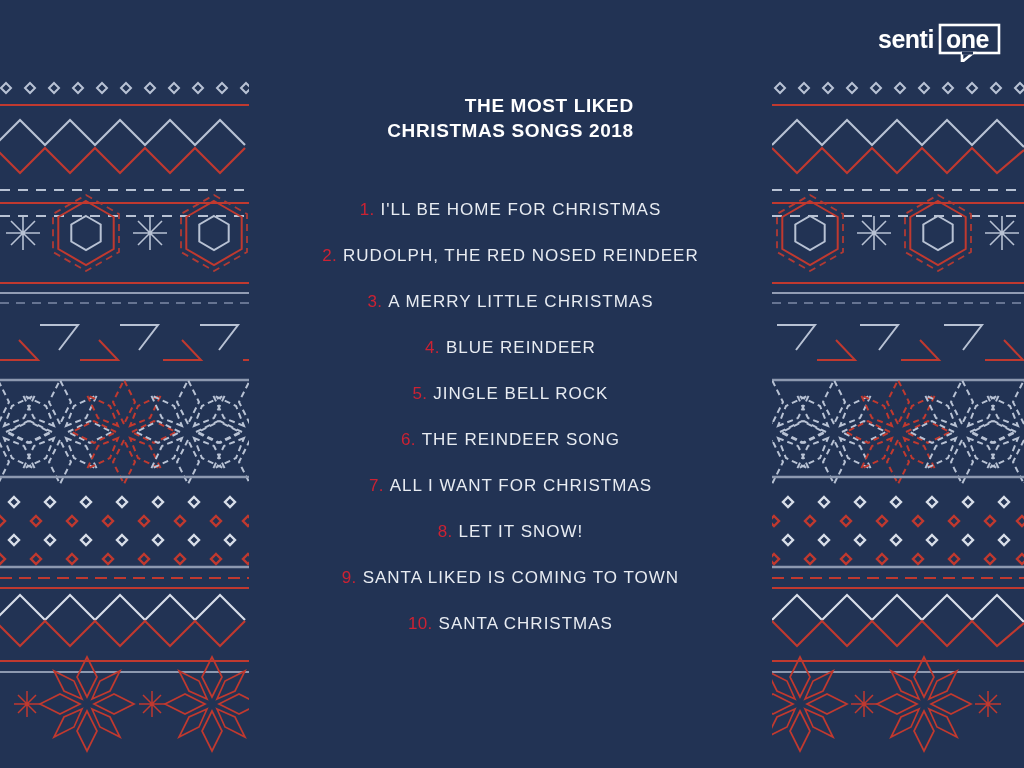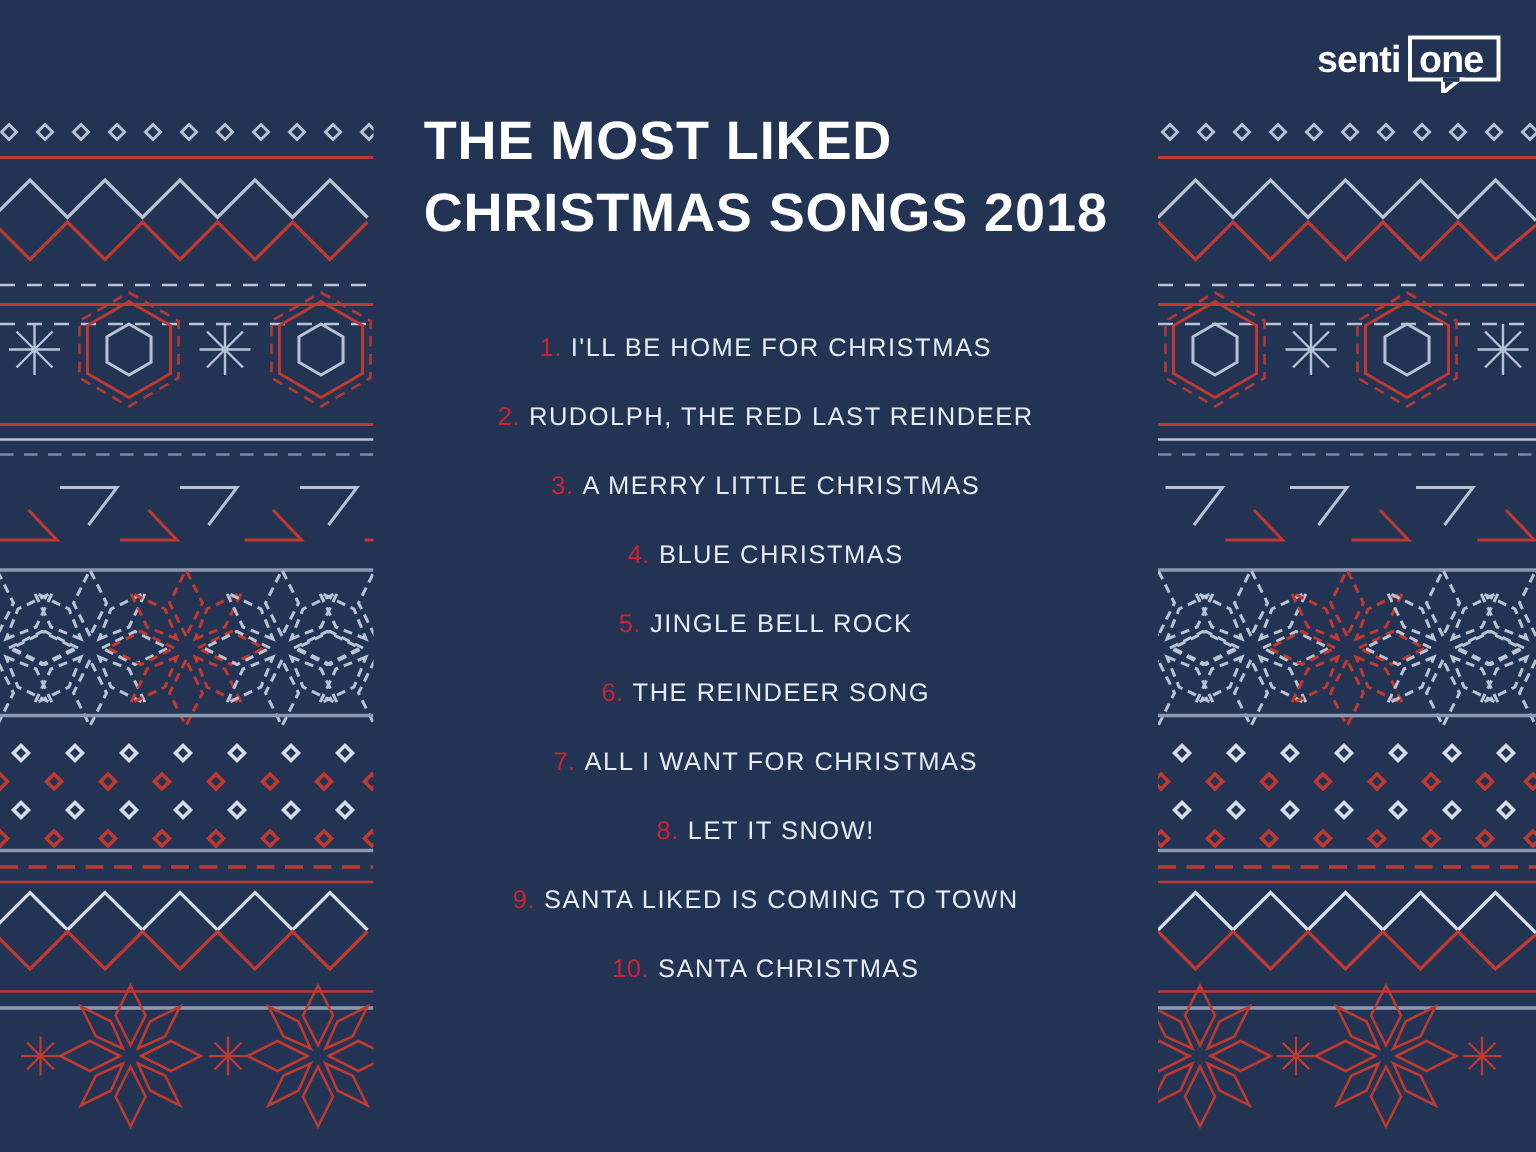--- a/index.html
+++ b/index.html
@@ -20,24 +20,24 @@
   
   .logo { position:absolute; top:18px; right:22px; display:flex; align-items:flex-end; }
   .logo svg { display:block; }
 
   
   .center {
     position:absolute; left:249px; top:0; width:523px; height:768px;
     display:flex; flex-direction:column; align-items:center;
   }
   .title {
-    margin-top:70px;
-    text-align:left;
+    margin-top:93px;
+    text-align:right;
     color:#ffffff;
-    font-size:36px;
+    font-size:19px;
     font-weight:bold;
     letter-spacing:0.6px;
     line-height:1.32;
   }
   .title div { white-space:nowrap; }
 
   .song-list { margin-top:44px; width:100%; }
   .song-row {
     height:46px;
     display:flex; align-items:center; justify-content:center;
@@ -372,29 +372,29 @@
       <div>CHRISTMAS SONGS 2018</div>
     </div>
 
     <div class="song-list">
       <div class="song-row">
         <span class="song-rank">1.</span>
         <span class="song-title">I'LL BE HOME FOR CHRISTMAS</span>
       </div>
       <div class="song-row">
         <span class="song-rank">2.</span>
-        <span class="song-title">RUDOLPH, THE RED LAST REINDEER</span>
+        <span class="song-title">RUDOLPH, THE RED NOSED REINDEER</span>
       </div>
       <div class="song-row">
         <span class="song-rank">3.</span>
         <span class="song-title">A MERRY LITTLE CHRISTMAS</span>
       </div>
       <div class="song-row">
         <span class="song-rank">4.</span>
-        <span class="song-title">BLUE CHRISTMAS</span>
+        <span class="song-title">BLUE REINDEER</span>
       </div>
       <div class="song-row">
         <span class="song-rank">5.</span>
         <span class="song-title">JINGLE BELL ROCK</span>
       </div>
       <div class="song-row">
         <span class="song-rank">6.</span>
         <span class="song-title">THE REINDEER SONG</span>
       </div>
       <div class="song-row">

